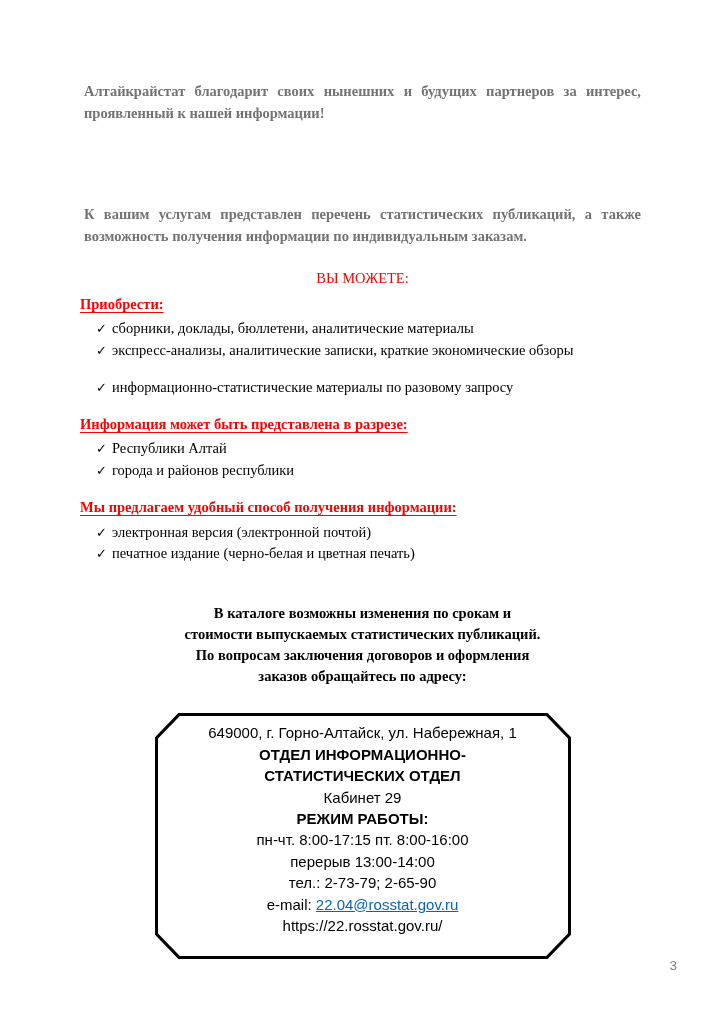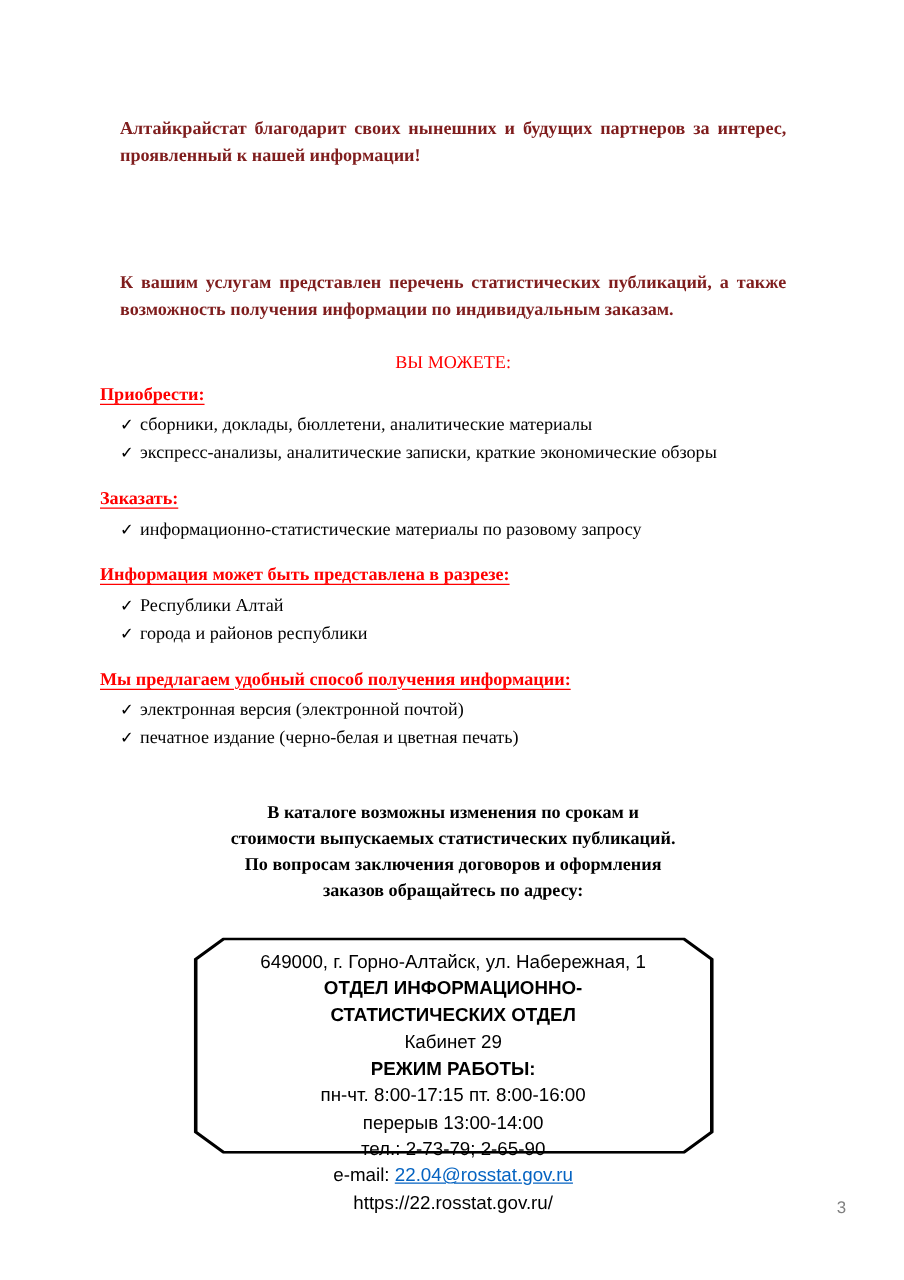--- a/index.html
+++ b/index.html
@@ -8,25 +8,25 @@
     width:723px;height:1024px;
     background:#ffffff;
     box-sizing:border-box;
     padding:76px 78px 0 80px;
     font-family:"Liberation Serif", serif;
     font-size:14.5px;
     color:#000000;
     overflow:hidden;
   }
   .p-maroon{
-    color:#7f1d1d;
+    color:#737373;
     font-weight:bold;
     text-align:justify;
     line-height:1.55;
-    margin:16px;
+    margin:4px;
   }
   .p1{margin-bottom:78px;}
   .p2{margin-bottom:20px;}
   .you-can-title{
     color:#ff0000;
     font-weight:normal;
     text-align:center;
     margin:0 0 4px 0;
     line-height:1.5;
   }
@@ -51,21 +51,21 @@
   }
   .notice{
     margin-top:38px;
     text-align:center;
     font-weight:bold;
     line-height:1.45;
   }
   .contact-box{
     position:relative;
     width:416px;
-    height:173px;
+    height:246px;
     margin:26px auto 0 auto;
   }
   .box-border{
     position:absolute;
     left:0;top:0;width:100%;height:100%;
   }
   .box-content{
     position:relative;
     padding-top:9px;
     text-align:center;
@@ -104,21 +104,20 @@
     <p class="sec-heading">Приобрести:</p>
     <div class="item">
       <span class="check">✓</span><span>сборники, доклады, бюллетени, аналитические материалы</span>
     </div>
     <div class="item">
       <span class="check">✓</span><span>экспресс-анализы, аналитические записки, краткие экономические обзоры</span>
     </div>
   </div>
 
   <div class="section">
-    <p class="sec-heading">Заказать:</p>
     <div class="item">
       <span class="check">✓</span><span>информационно-статистические материалы по разовому запросу</span>
     </div>
   </div>
 
   <div class="section">
     <p class="sec-heading">Информация может быть представлена в разрезе:</p>
     <div class="item">
       <span class="check">✓</span><span>Республики Алтай</span>
     </div>

